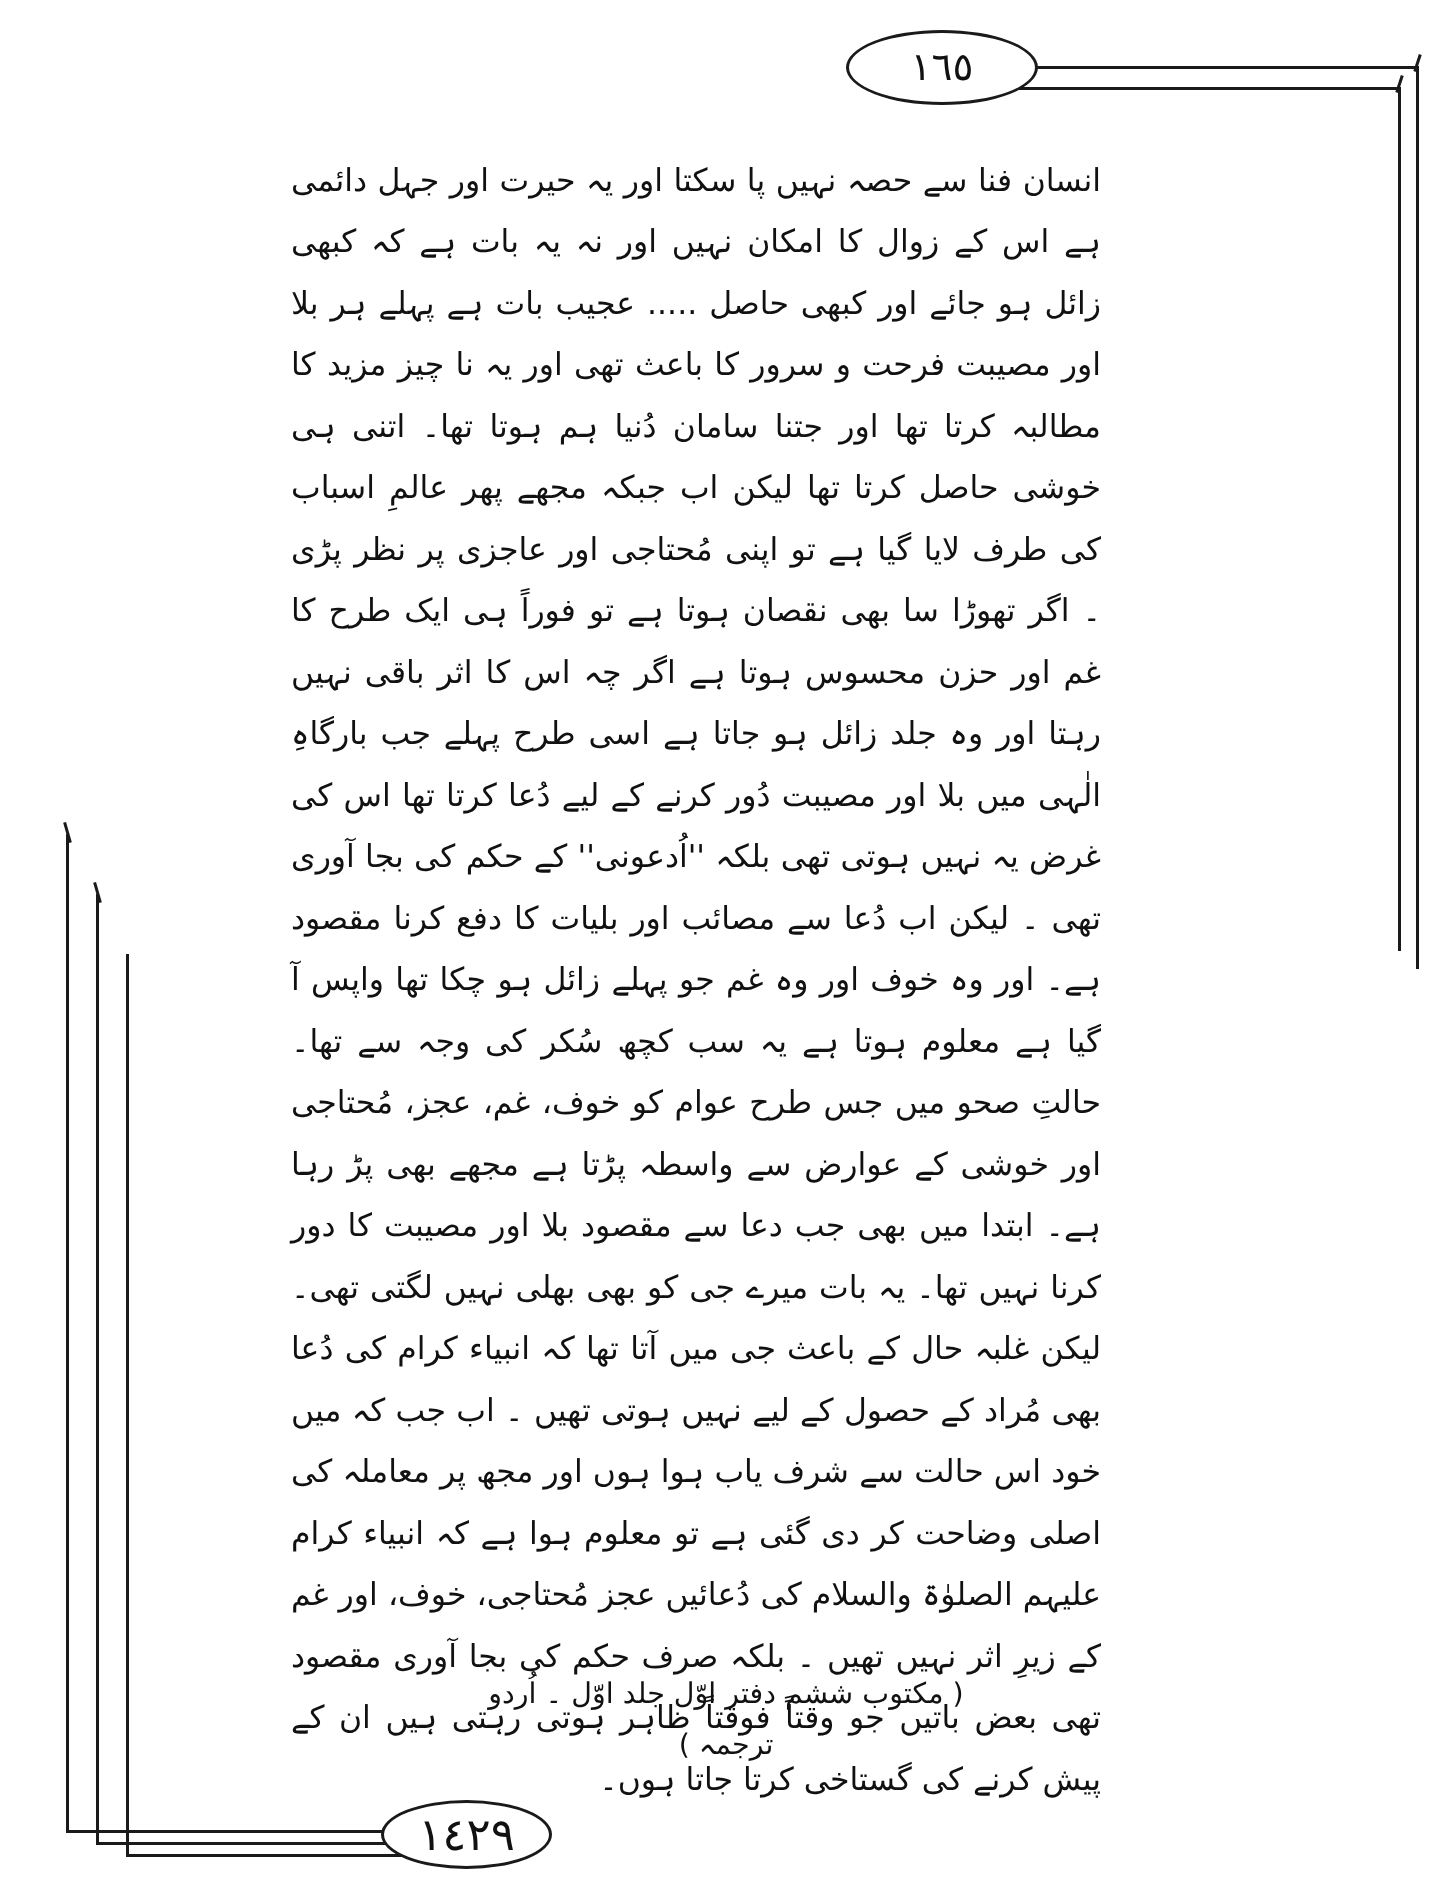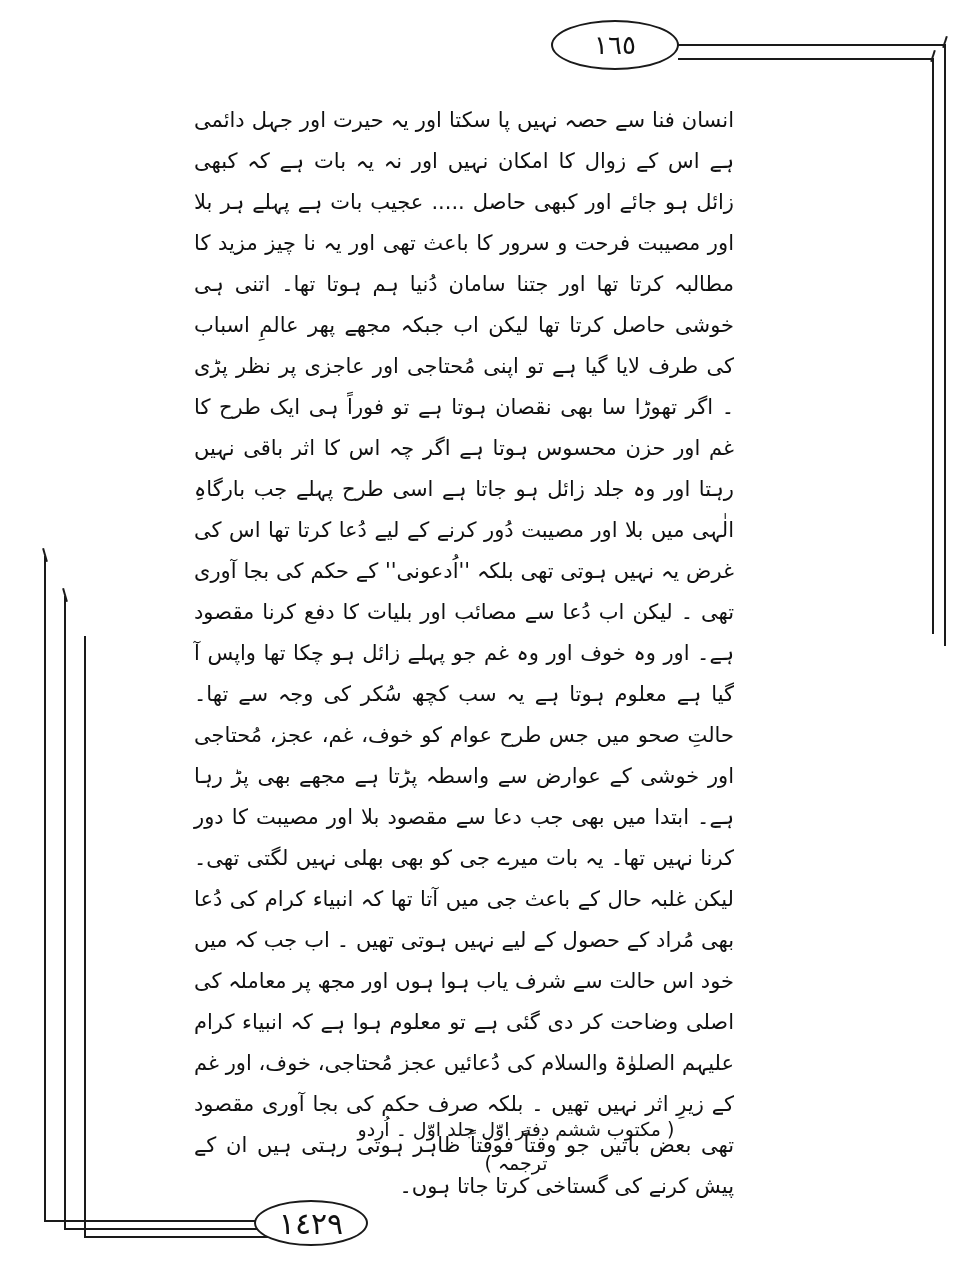--- a/index.html
+++ b/index.html
@@ -53,21 +53,21 @@
     display: flex;
     align-items: center;
     justify-content: center;
     font-size: 26px;
     letter-spacing: 1px;
     color: #111;
     font-family: "DejaVu Sans", "Liberation Sans", sans-serif;
   }
   .oval-top {
     top: 20px;
-    right: 281px;
+    right: 268px;
     width: 124px;
     height: 46px;
   }
   .oval-bottom {
     top: 1200px;
     left: 254px;
     width: 110px;
     height: 42px;
     font-size: 30px;
   }
@@ -85,21 +85,21 @@
     line-height: 41px;
     color: #111111;
     font-family: "DejaVu Sans", "Liberation Sans", sans-serif;
   }
   #body-text p {
     margin: 16px 0 0 0;
   }
   #source-line {
     position: absolute;
     top: 1112px;
-    right: 284px;
+    right: 316px;
     width: 320px;
     text-align: center;
     direction: rtl;
     font-size: 19px;
     line-height: 34px;
     color: #111111;
   }
 </style>
 </head>
 <body>

